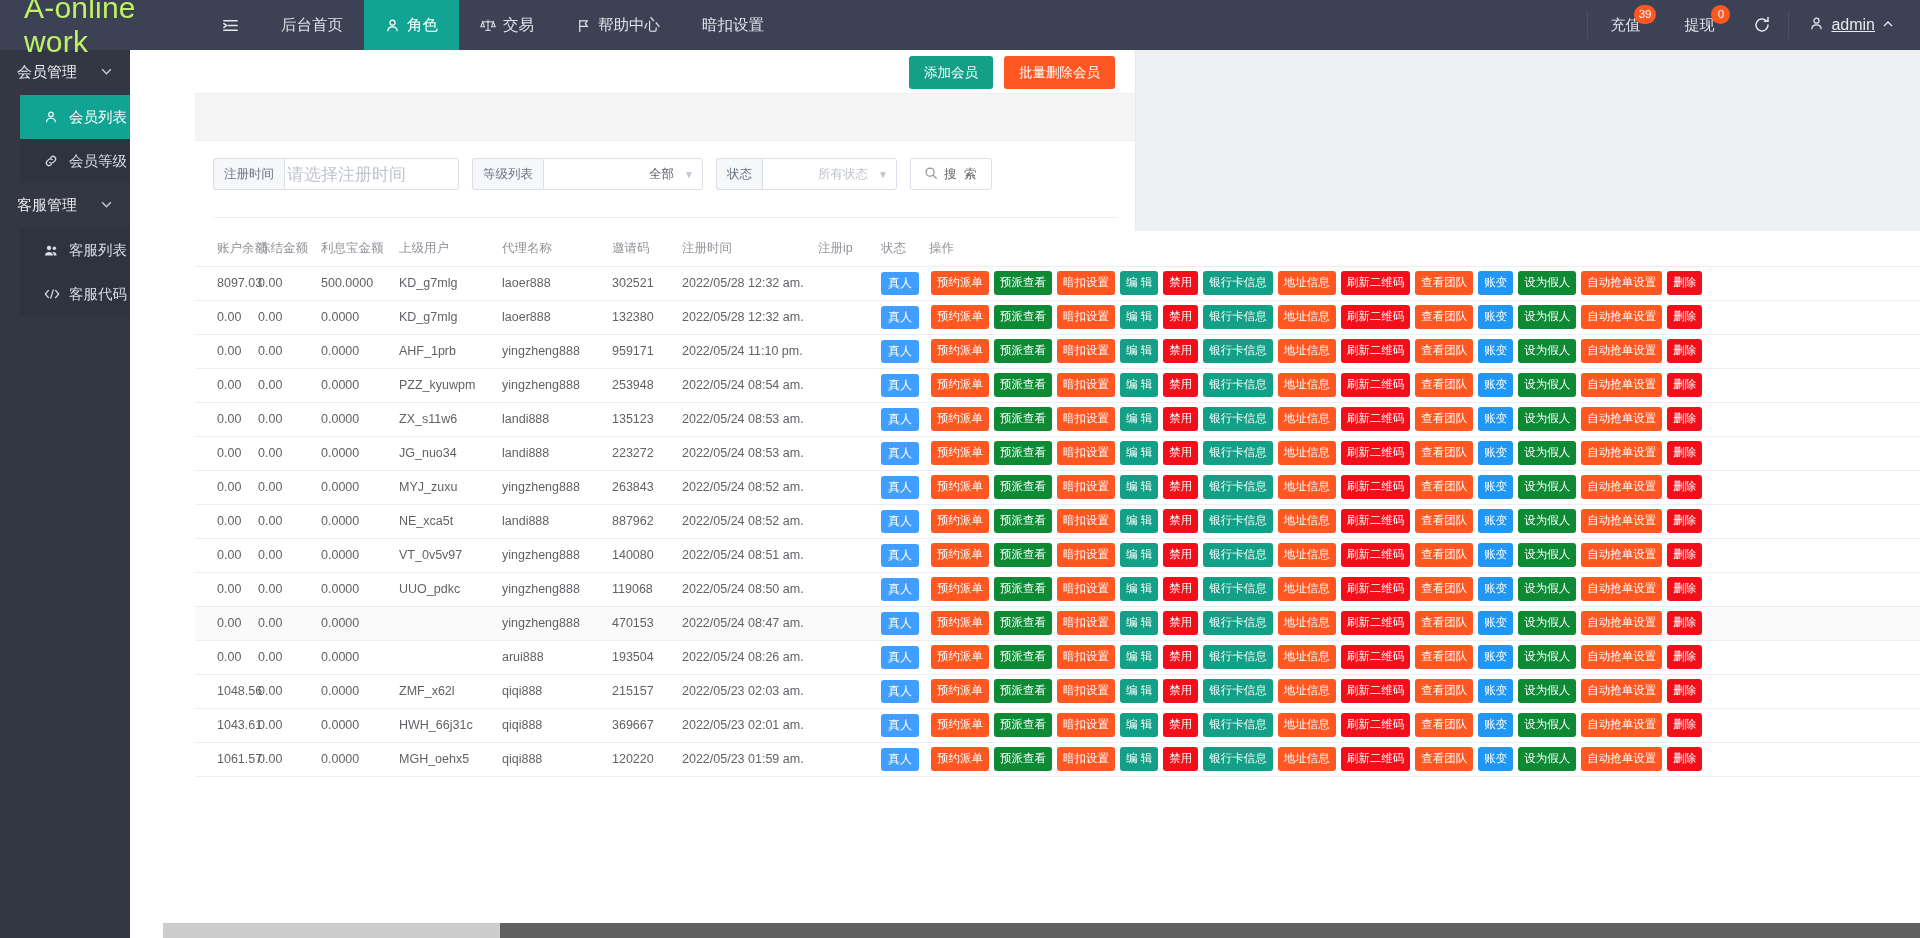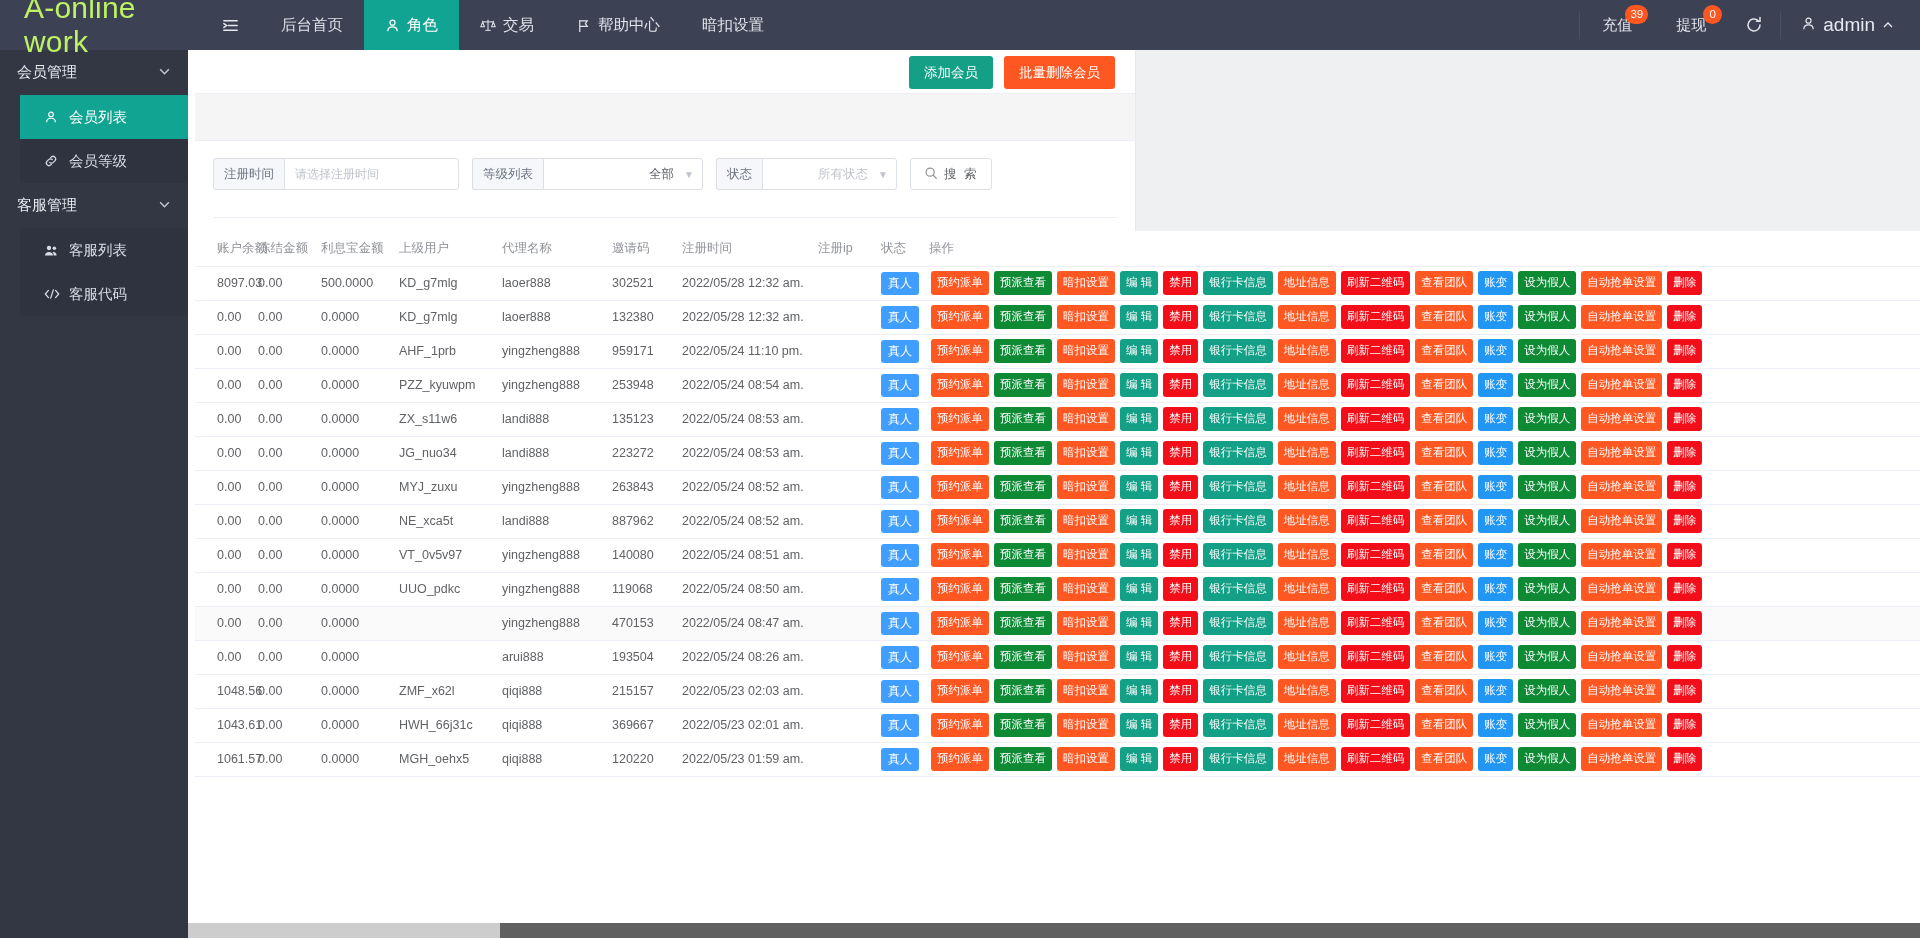--- a/index.html
+++ b/index.html
@@ -45,26 +45,26 @@
     min-width:19px; height:19px; padding:0 5px;
     background:#ff5722; color:#fff; font-size:11.5px; line-height:19px;
     border-radius:10px; text-align:center;
   }
   .nav-refresh {
     display:flex; align-items:center; justify-content:center;
     width:52px; font-size:19px; color:#e2e5ec; cursor:pointer;
   }
   .nav-user {
     display:flex; align-items:center; gap:7px; padding:0 26px 0 20px;
-    font-size:19px; color:#e6e9ef; cursor:pointer;
+    font-size:16px; color:#e6e9ef; cursor:pointer;text-decoration:underline;
   }
 
   
   .sidebar {
-    position:absolute; top:50px; left:0; width:188px; height:888px;
+    position:absolute; top:50px; left:0; width:130px; height:888px;
     background:#333744; z-index:30; overflow:hidden;
   }
   .side-group {
     height:45px; display:flex; align-items:center; justify-content:space-between;
     padding:0 17px 0 17px; color:#e7e9ef; font-size:15px; cursor:pointer;
   }
   .side-group .chev { font-size:12px; color:#c3c7d1; }
   .side-sub {
     height:44px; display:flex; align-items:center; gap:9px;
     padding-left:24px; color:#dadde5; font-size:14.5px; cursor:pointer;
@@ -102,23 +102,23 @@
     display:flex; align-items:flex-start; gap:13px;
   }
   .fgrp { display:flex; align-items:stretch; height:32px; }
   .fgrp .flabel {
     display:flex; align-items:center; padding:0 10px;
     background:#f5f7fa; border:1px solid #dcdfe6; border-right:none;
     border-radius:3px 0 0 3px; font-size:12.5px; color:#6b7280;
     white-space:nowrap;
   }
   .fgrp .finput {
-    display:flex; align-items:center; padding:0 10px;
+    display:flex; align-items:center; padding:0 2px;
     background:#fff; border:1px solid #dcdfe6; border-radius:0 3px 3px 0;
-    font-size:12px; color:#c0c4cc; min-width:120px;
+    font-size:17px; color:#c0c4cc; min-width:120px;
   }
   .fgrp .fselect {
     display:flex; align-items:center; justify-content:flex-end;
     padding:0 8px 0 10px; background:#fff;
     border:1px solid #dcdfe6; border-radius:0 3px 3px 0;
     font-size:12.5px; color:#5a5e66; min-width:135px;
   }
   .fgrp .fselect.ph { color:#c0c4cc; }
   .caret { color:#c0c4cc; font-size:10px; margin-left:10px; }
   .btn-search {

